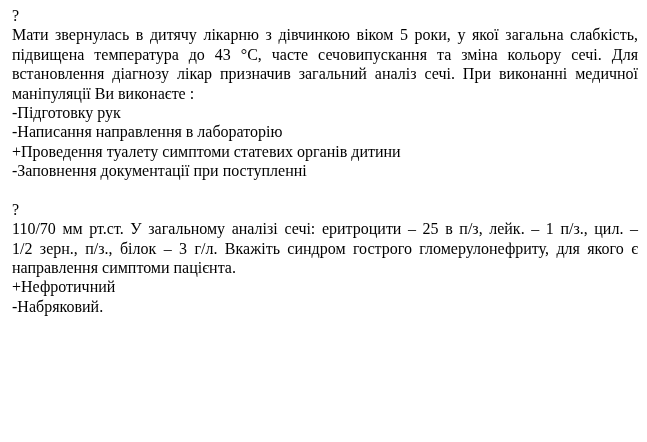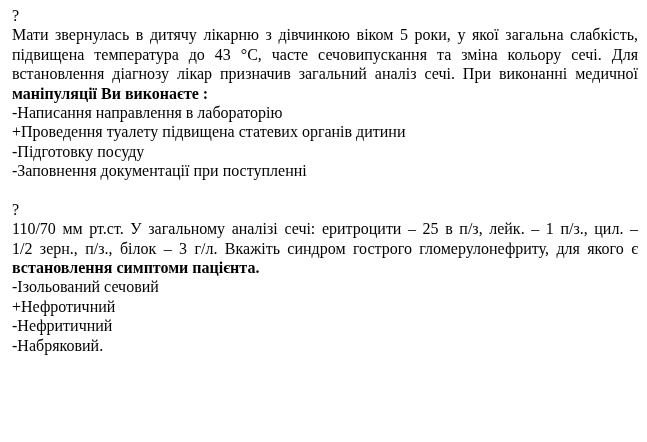--- a/index.html
+++ b/index.html
@@ -38,56 +38,53 @@
     }
     .para .jl {
       display: block;
       text-align: justify;
       text-align-last: justify;
       height: 19.4px;
       white-space: nowrap;
     }
     .para .jl.last {
       text-align-last: left;
-      font-weight: bold;
     }
     .blank { height: 19.4px; }
     .option { line-height: 19.4px; height: 19.4px; white-space: nowrap; }
   </style>
 </head>
 <body>
 
 <div class="page">
 
   <div>
     <div class="qmark">?</div>
     <div class="para">
       <span class="jl">Мати звернулась в дитячу лікарню з дівчинкою віком 5 роки, у якої загальна слабкість,</span>
       <span class="jl">підвищена температура до 43 °С,  часте сечовипускання та зміна кольору сечі. Для</span>
       <span class="jl">встановлення діагнозу лікар призначив загальний аналіз сечі. При виконанні медичної</span>
       <span class="jl last">маніпуляції Ви виконаєте :</span>
     </div>
     <div>
+      <div class="option">-Підготовку  рук</div>
       <div class="option">-Написання направлення в лабораторію</div>
-      <div class="option">+Проведення туалету підвищена статевих органів дитини</div>
-      <div class="option">-Підготовку посуду</div>
+      <div class="option">+Проведення туалету симптоми статевих органів дитини</div>
       <div class="option">-Заповнення документації при поступленні</div>
     </div>
   </div>
 
   <div class="blank"></div>
 
   <div>
     <div class="line">?</div>
     <div class="para">
       <span class="jl">110/70 мм рт.ст. У загальному аналізі сечі: еритроцити – 25 в п/з, лейк. – 1 п/з., цил. –</span>
       <span class="jl">1/2 зерн., п/з., білок – 3 г/л. Вкажіть синдром гострого гломерулонефриту, для якого є</span>
-      <span class="jl last">встановлення симптоми пацієнта.</span>
+      <span class="jl last">направлення симптоми пацієнта.</span>
     </div>
     <div>
-      <div class="option">-Ізольований сечовий</div>
       <div class="option">+Нефротичний</div>
-      <div class="option">-Нефритичний</div>
       <div class="option">-Набряковий.</div>
     </div>
   </div>
 
 </div>
 
 </body></html>

